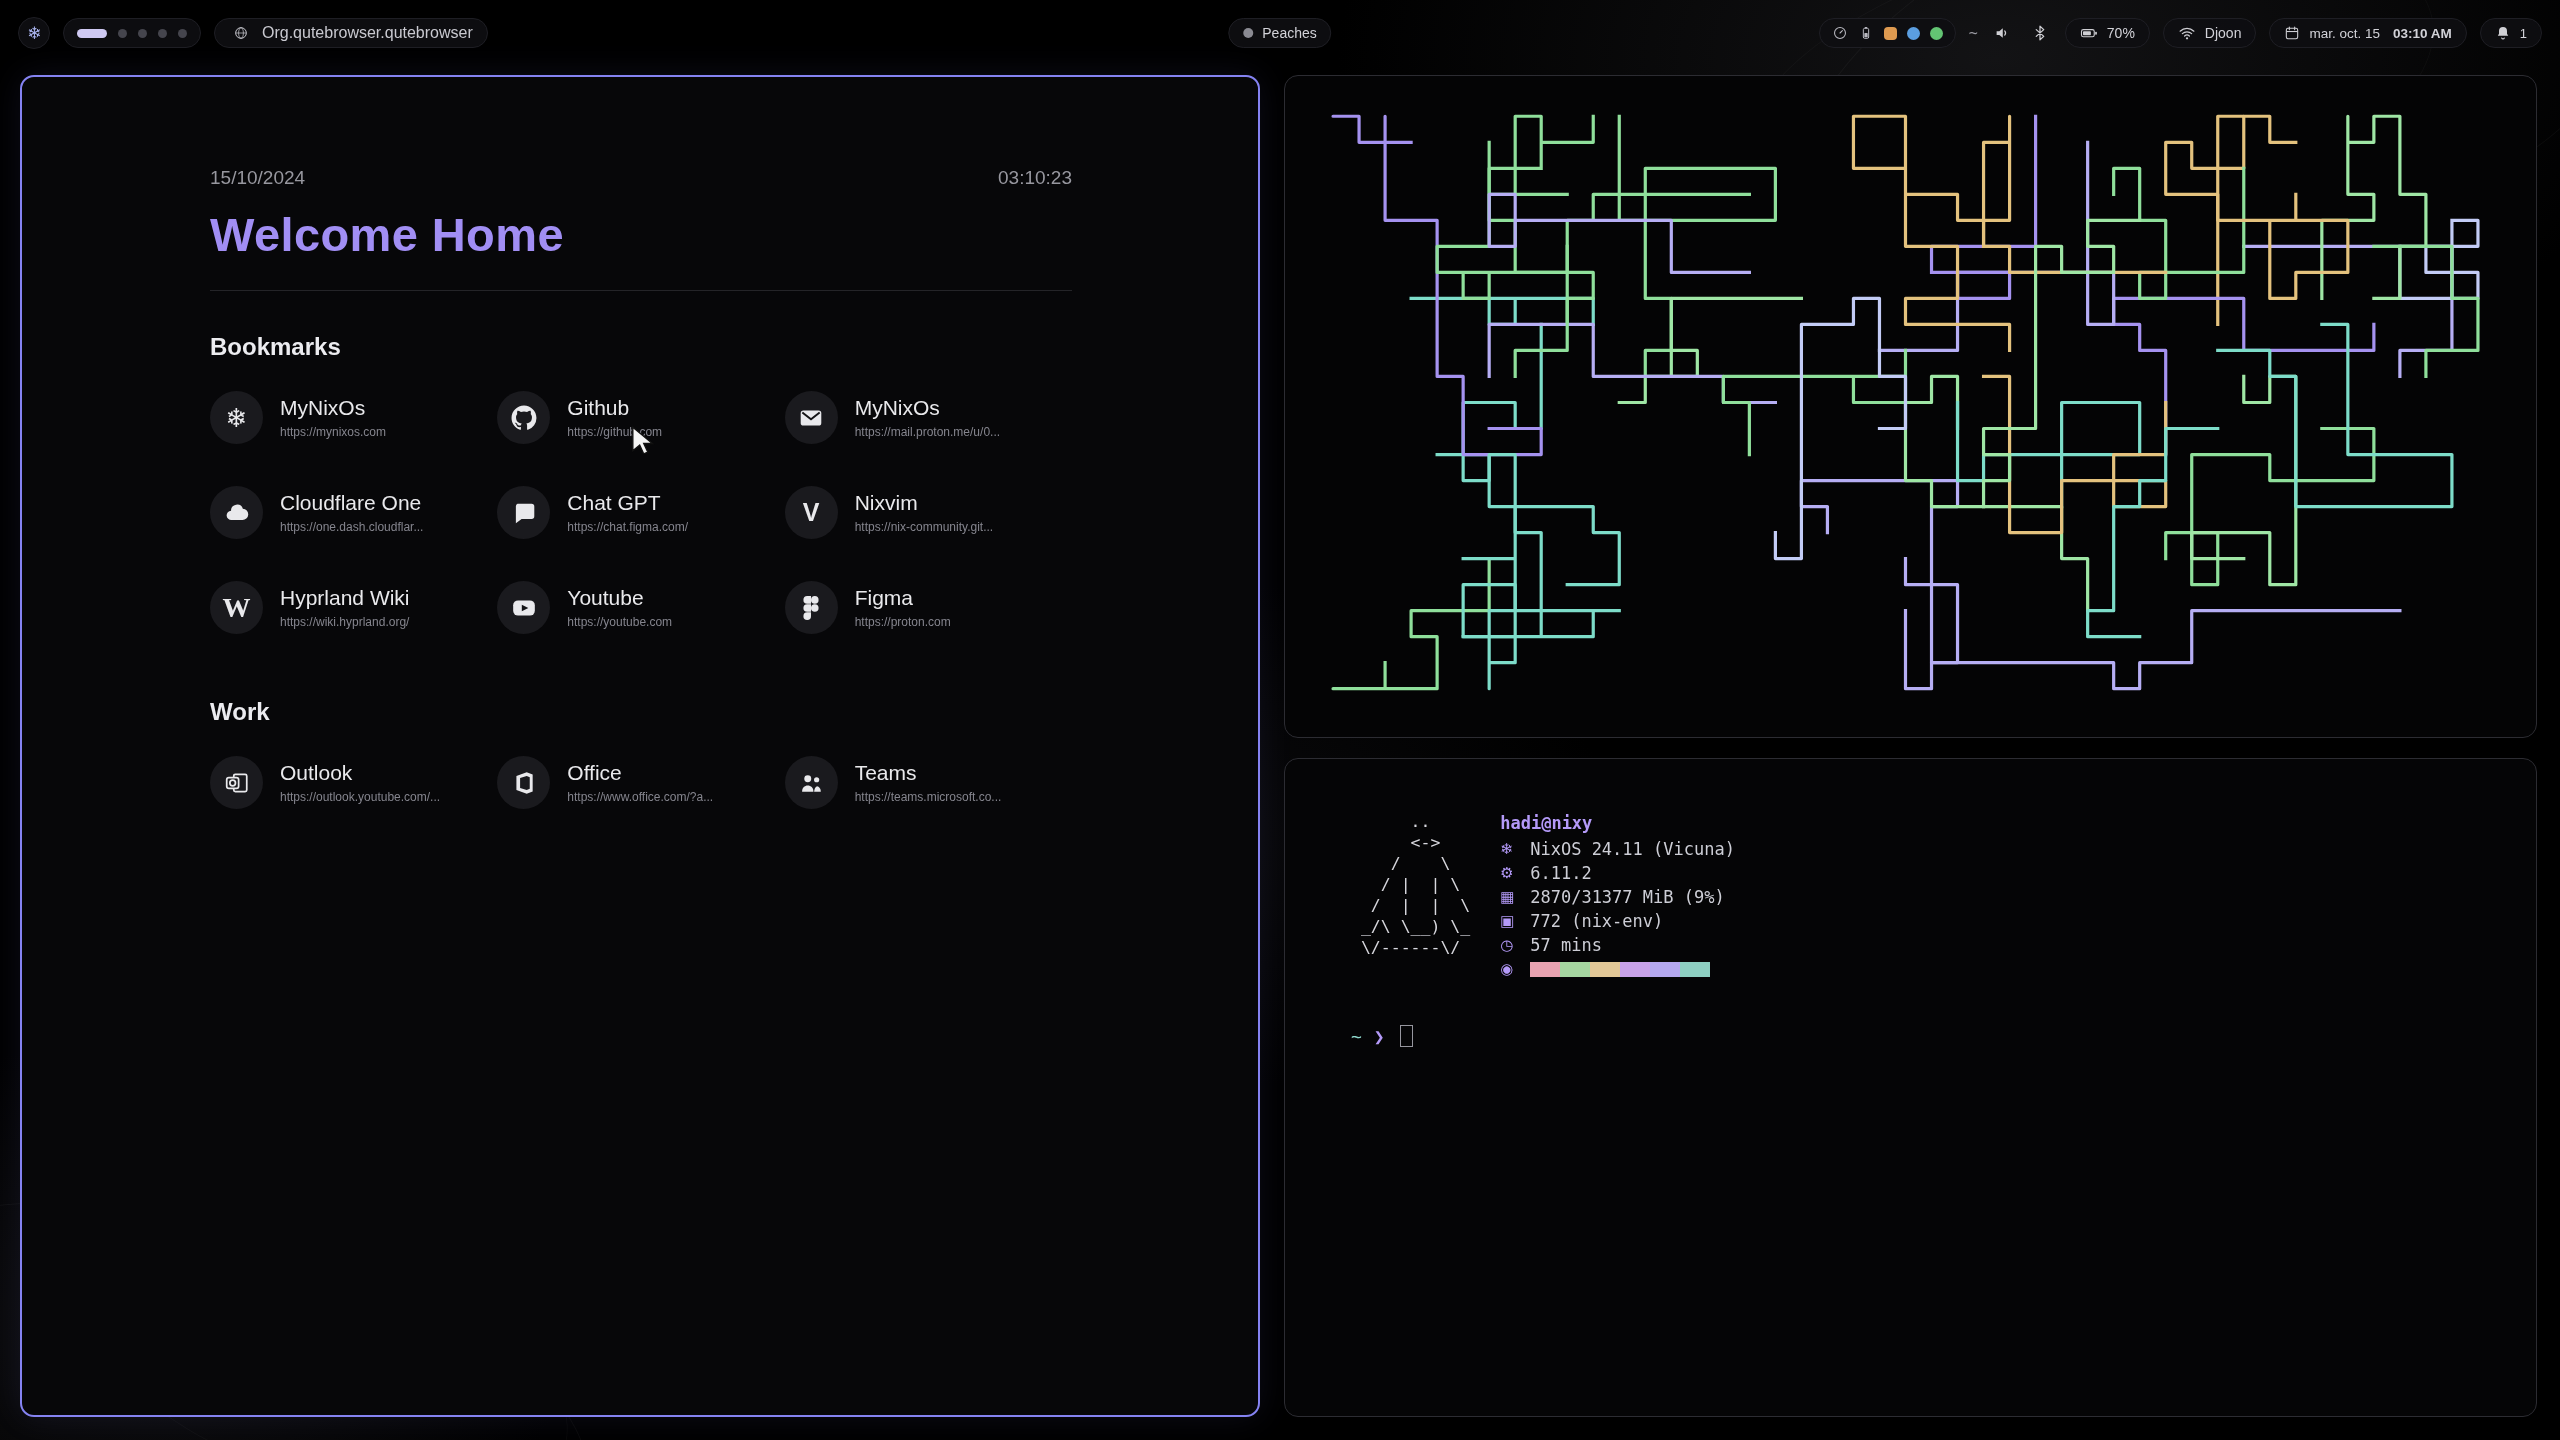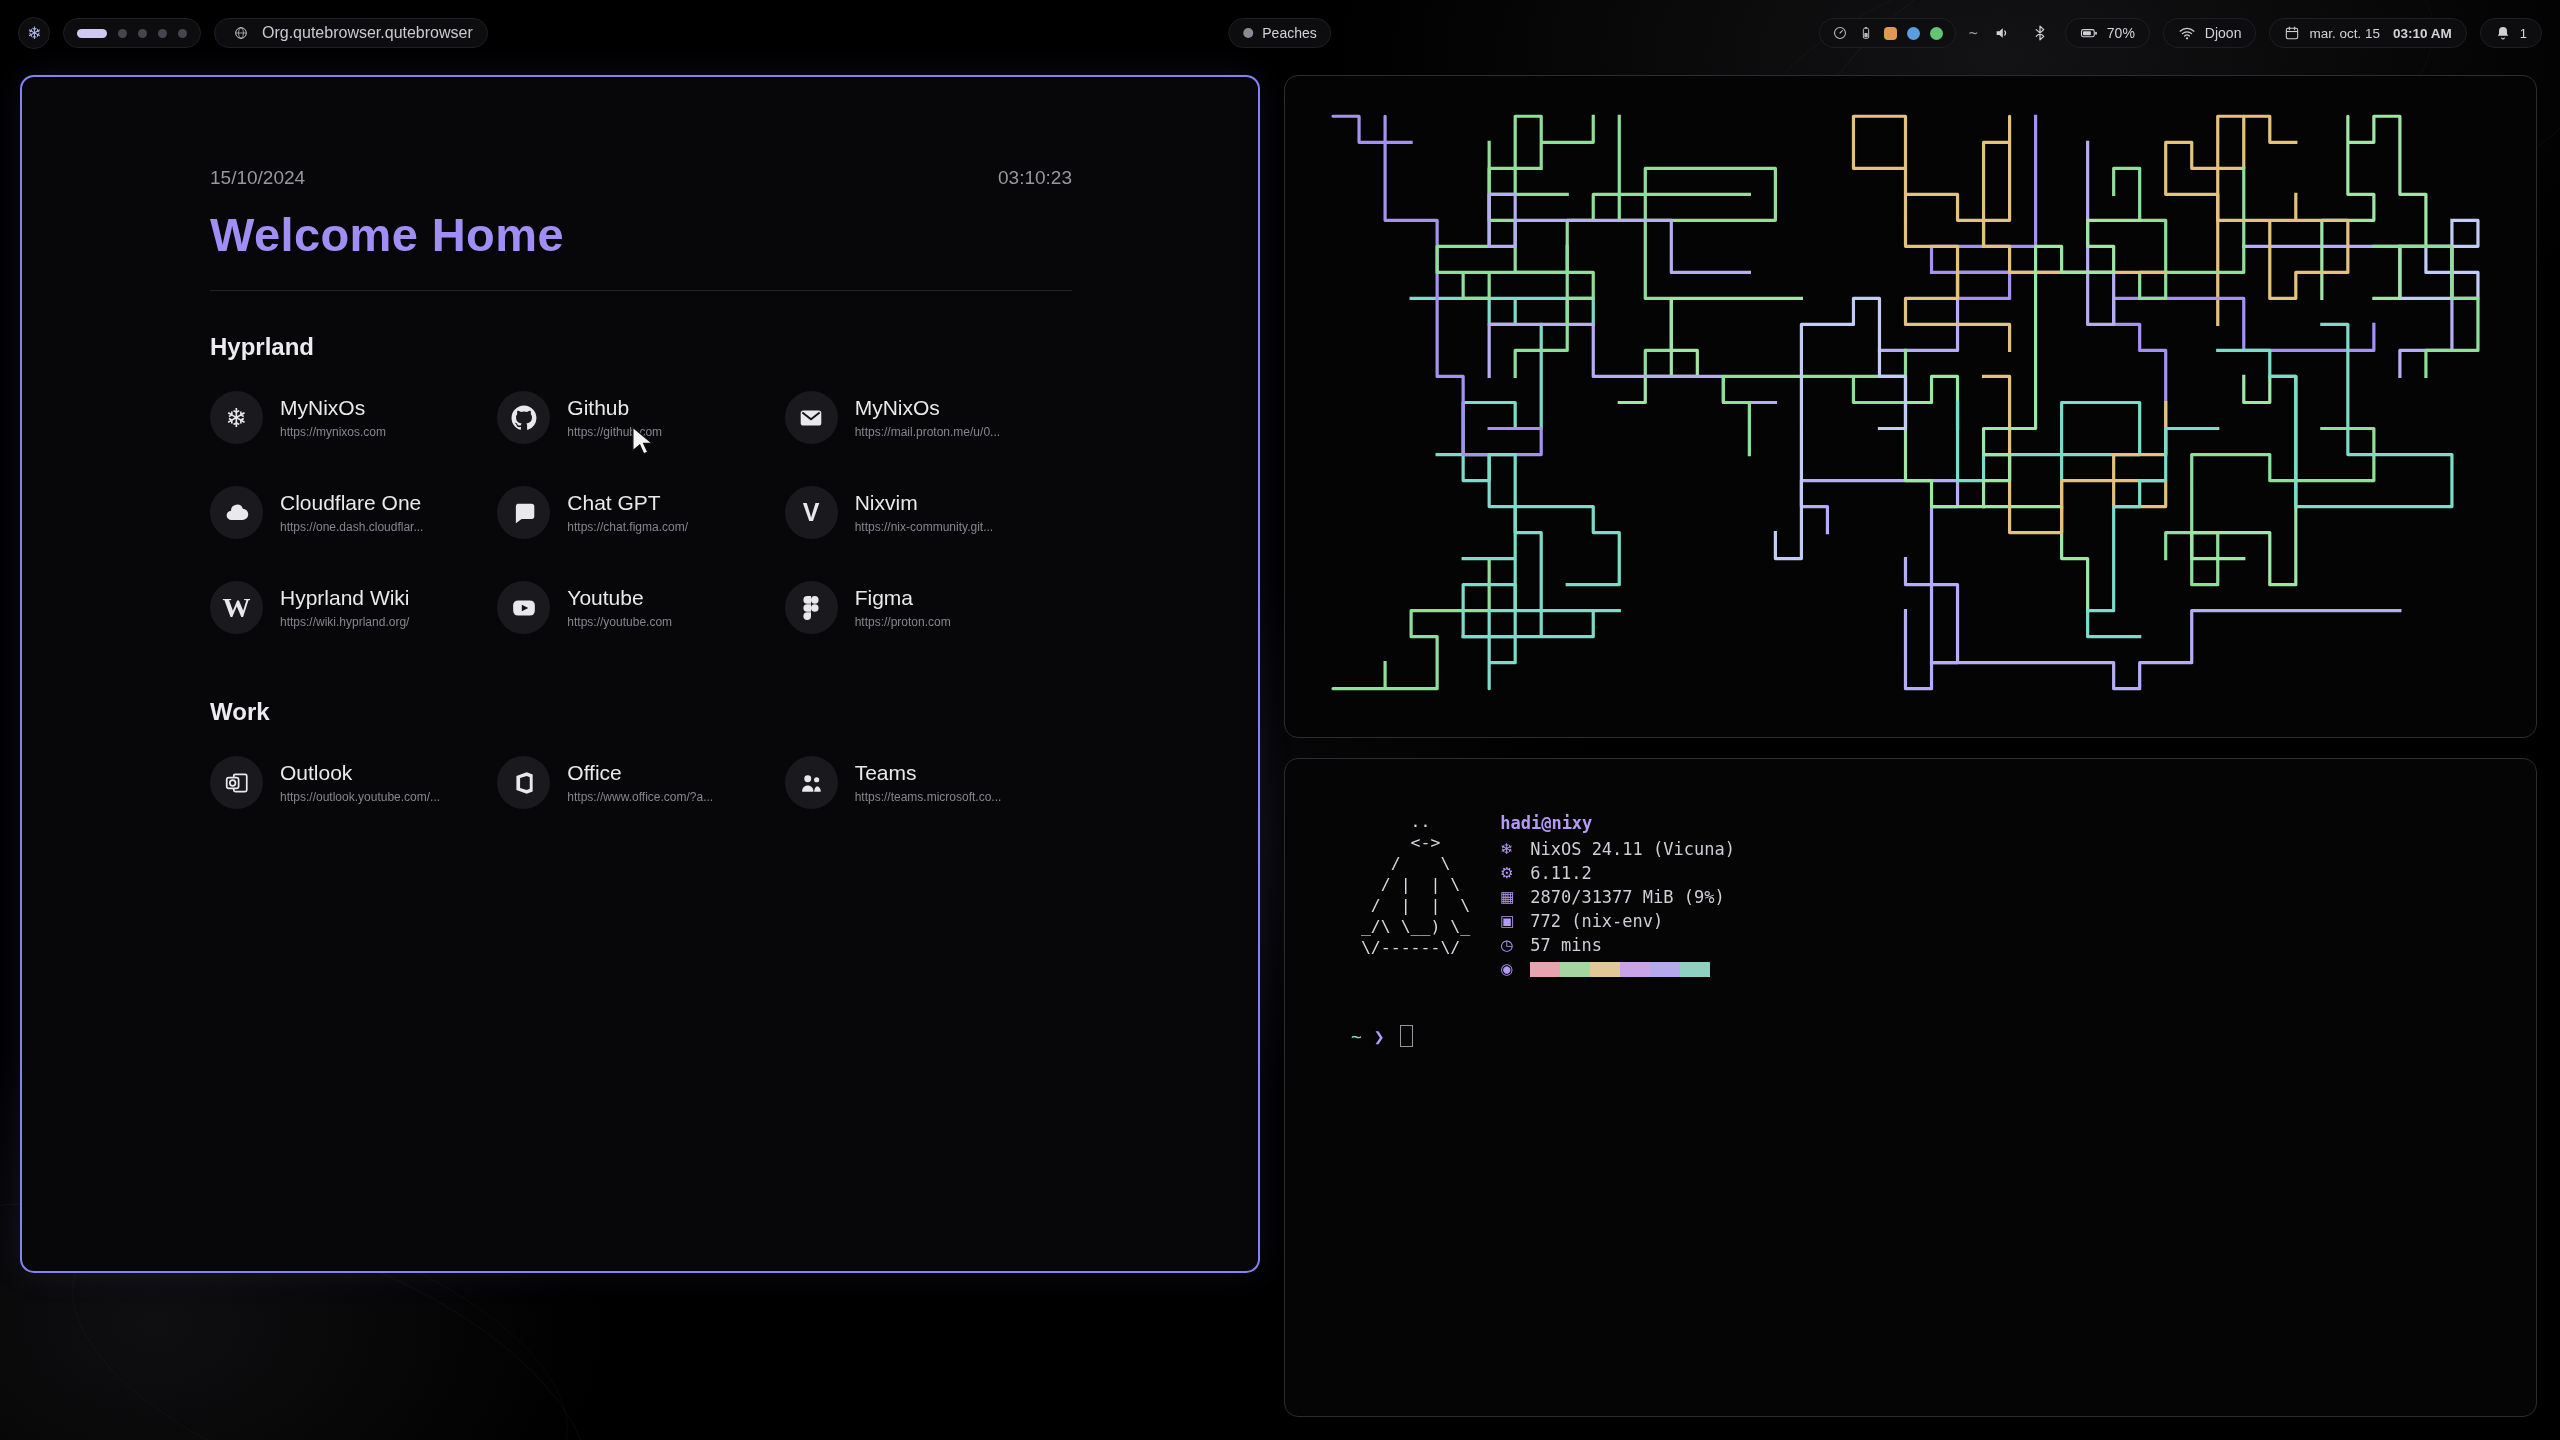--- a/index.html
+++ b/index.html
@@ -40,21 +40,21 @@
   .ci{width:13px;height:13px;border-radius:50%}
   .tilde-sep{color:#9a9aa2;font-family:"DejaVu Sans Mono",monospace;font-size:15px}
   .plain-ico{display:flex;align-items:center;justify-content:center;width:24px;height:30px}
   .clock-chip{font-size:13.5px}
   .clock-time{font-weight:700;margin-left:4px}
   .bell-chip{font-size:13px}
 
   
   .window{position:absolute;border-radius:14px;z-index:3}
   .startpage{
-    left:20px;top:75px;width:1240px;height:1198px;
+    left:20px;top:75px;width:1240px;height:1342px;
     background:#070709;border:2px solid var(--window_border_active,#8583f2);
     box-shadow:0 0 34px rgba(125,125,242,.10);
     padding:90px 186px 0 188px;overflow:hidden;
   }
   .sp-head{display:flex;justify-content:space-between;color:#97979f;font-size:19px}
   .sp-title{margin-top:18px;font-size:47px;font-weight:700;letter-spacing:.4px;color:var(--accent_purple,#a18ef4)}
   .sp-divider{margin-top:28px;border:0;border-top:1px solid #242428;height:0}
   .sec-heading{font-size:24px;font-weight:700;color:#ececf0;margin-top:64px}
   #sections .sec-heading:first-child{margin-top:42px}
   .bm-grid{display:grid;grid-template-columns:repeat(3,1fr);row-gap:42px;margin-top:30px}
@@ -206,21 +206,21 @@
 </header>
 
 <section class="window startpage">
   <div class="sp-head">
     <span>15/10/2024</span>
     <span>03:10:23</span>
   </div>
   <h1 class="sp-title">Welcome Home</h1>
   <hr class="sp-divider">
   <div id="sections">
-      <div class="sec-heading">Hyprland</div>
+      <div class="sec-heading">Bookmarks</div>
       <div class="bm-grid">
         <a class="bm">
           <span class="bm-ico">
             <span class="glyph">❄</span>
           </span>
           <span class="bm-tx">
             <div class="bm-title">MyNixOs</div>
             <div class="bm-url">https://mynixos.com</div>
           </span>
         </a>

